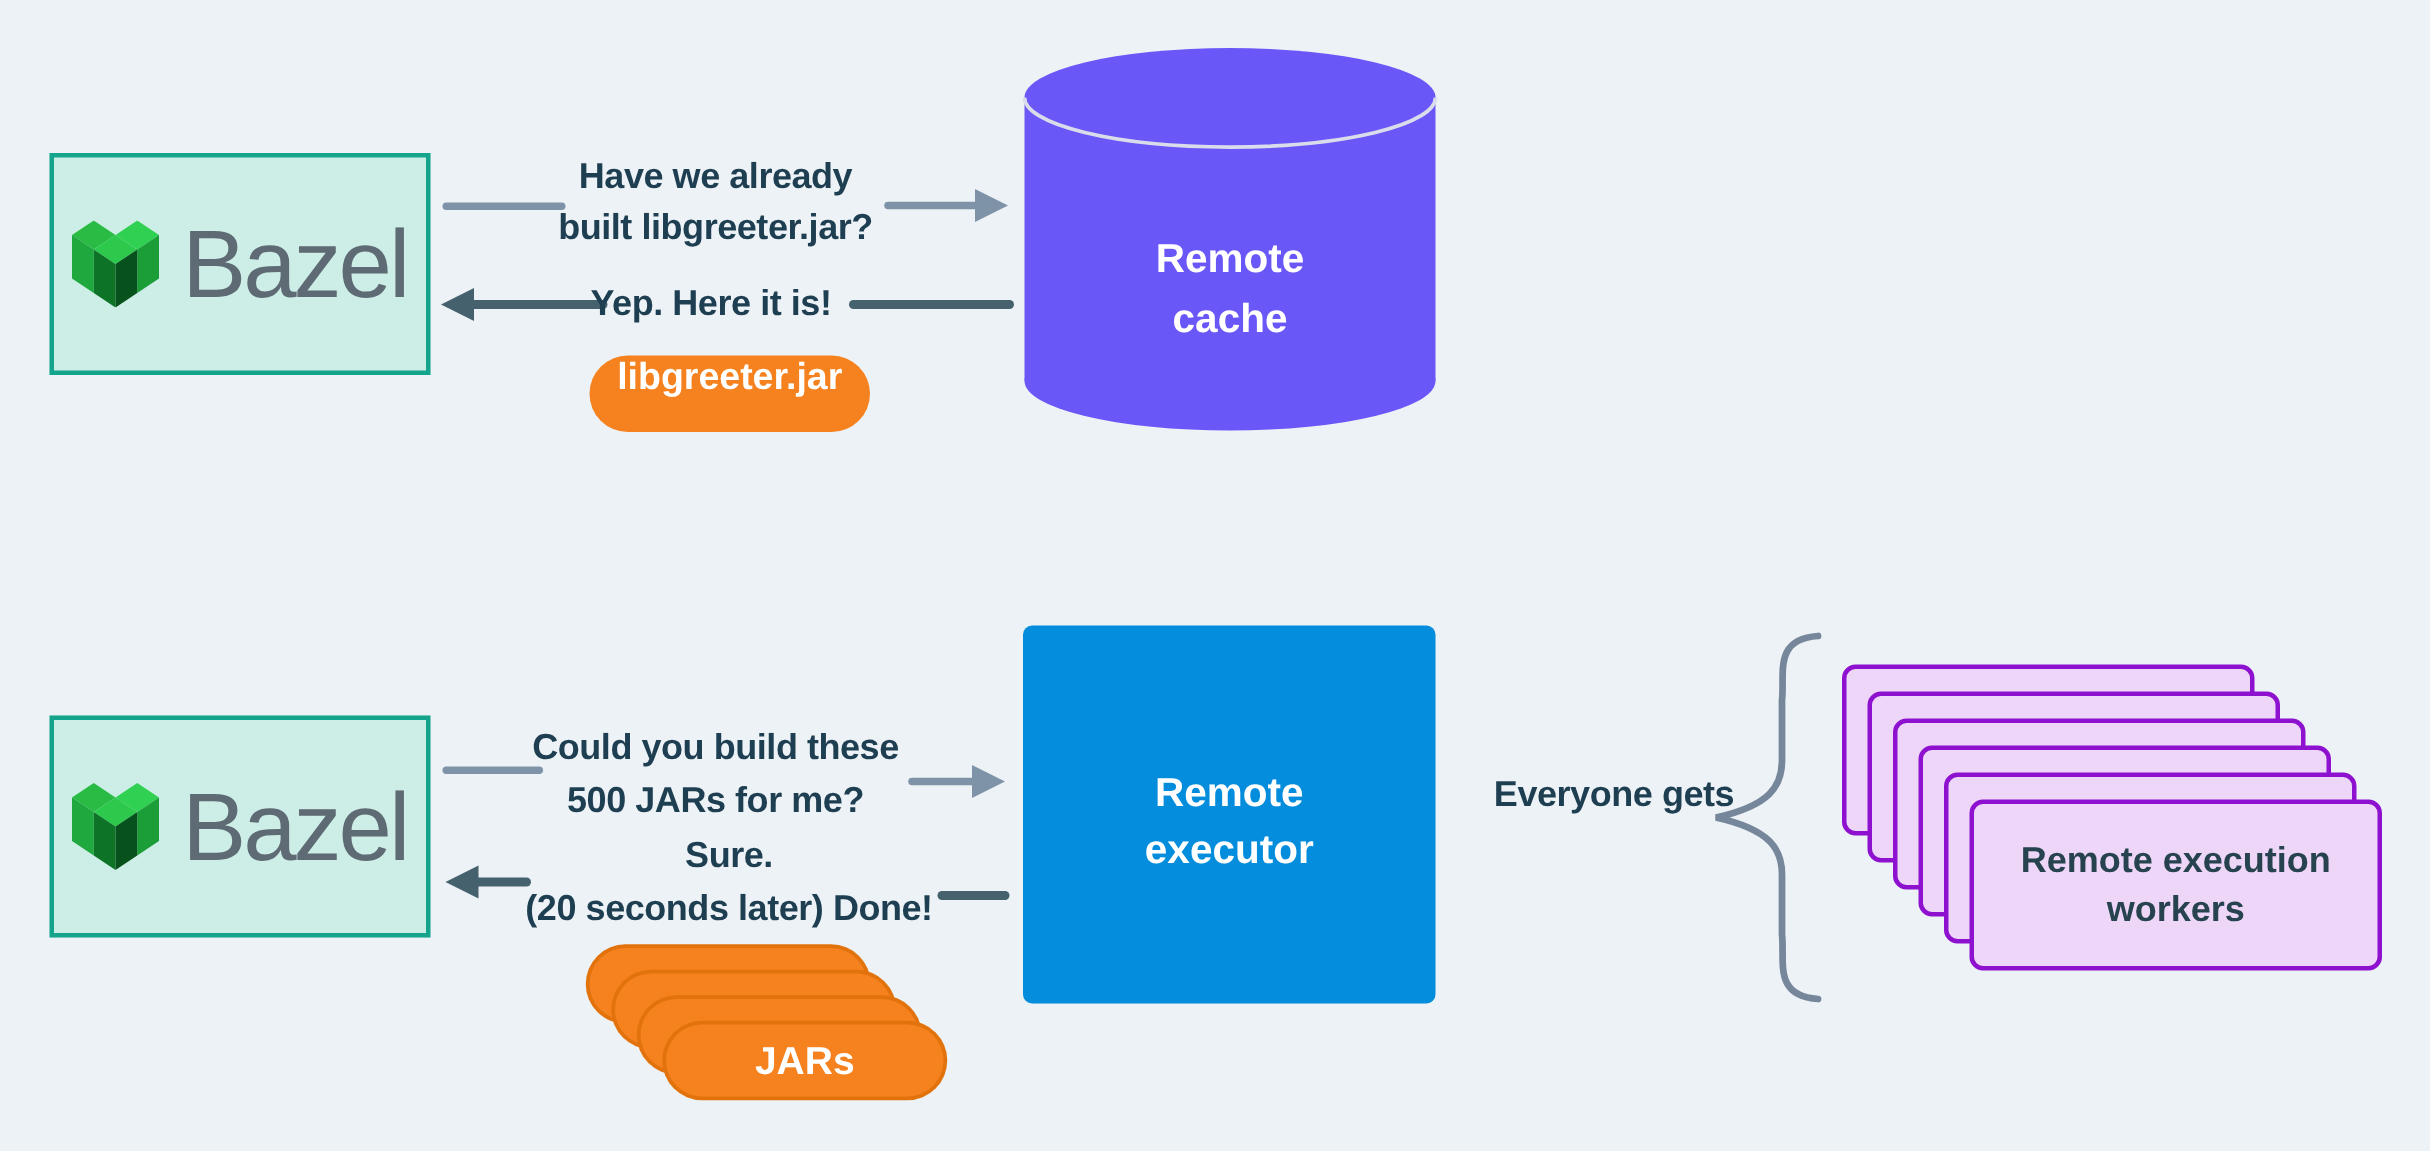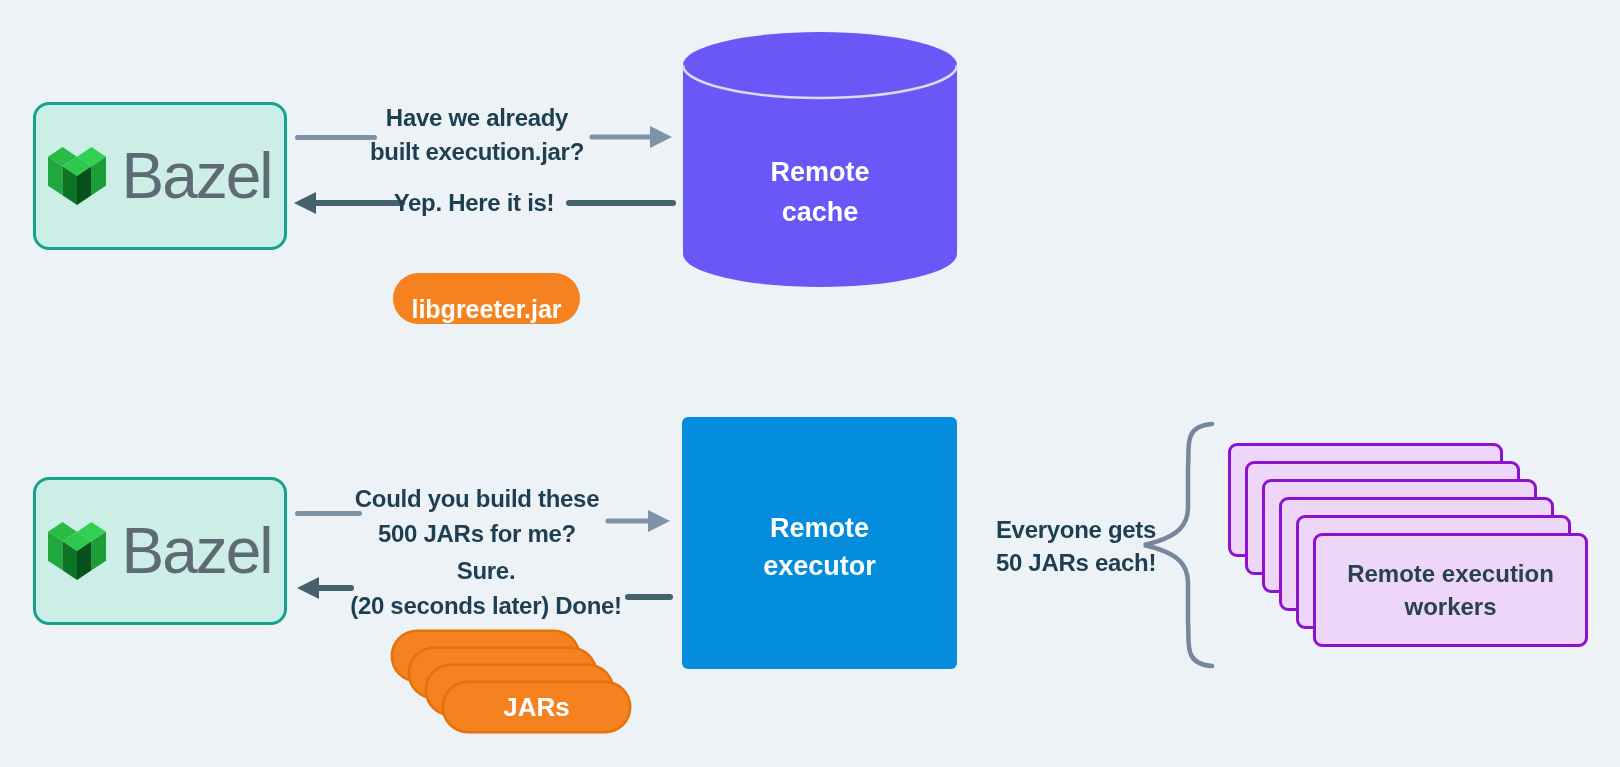--- a/index.html
+++ b/index.html
@@ -5,21 +5,21 @@
   html,body{margin:0;padding:0;}
   body{
     width:1620px;height:767px;position:relative;overflow:hidden;
     background:#edf2f6;
     font-family:"Liberation Sans",sans-serif;
   }
   .abs{position:absolute;}
   
   .bazel-box{
     position:absolute;width:254px;height:148px;box-sizing:border-box;
-    background:#cdeee6;border:3px solid #14a38b;border-radius:16px;
+    background:#cdeee6;border:3px solid #14a38b;border-radius:0;
     display:flex;align-items:center;justify-content:center;gap:15px;
   }
   #bazel-box-top{left:33px;top:102px;}
   #bazel-box-bottom{left:33px;top:477px;}
   .bazel-word{
     font-size:64px;font-weight:500;color:#5e6a74;letter-spacing:-2px;line-height:1;
   }
   
   .msg{
     position:absolute;text-align:center;font-weight:700;color:#1e3e51;
@@ -35,22 +35,22 @@
   .seg{position:absolute;border-radius:3px;}
   .seg.light{background:#7e93a7;height:5px;}
   .seg.dark{background:#45616e;height:6px;}
   #seg-req-top{left:295px;top:135px;width:82px;}
   #seg-reply-top{left:566px;top:200px;width:110px;}
   #seg-req-bottom{left:295px;top:511px;width:67px;}
   #seg-reply-bottom{left:625px;top:594px;width:48px;}
   
   .pill{
     position:absolute;background:#f5821e;border-radius:26px;
-    display:flex;align-items:flex-end;justify-content:center;
-    color:#ffffff;font-weight:700;margin-top:36px;
+    display:flex;align-items:flex-start;justify-content:center;
+    color:#ffffff;font-weight:700;
   }
   #libgreeter-pill{left:393px;top:237px;width:187px;height:51px;font-size:25px;}
   .jar-pill{
     position:absolute;width:185px;height:48px;border-radius:24px;background:#f5821e;
     box-shadow:0 0 0 2.5px #e2720c;
   }
   #jars-label{
     left:444px;top:683px;width:185px;height:48px;background:transparent;
     position:absolute;display:flex;align-items:center;justify-content:center;
     color:#fff;font-weight:700;font-size:26px;z-index:5;
@@ -93,21 +93,21 @@
     <polygon points="24,32 48,48 48,96 24,80" fill="#0d7326"></polygon>
     <polygon points="72,32 48,48 48,96 72,80" fill="#07511c"></polygon>
   </svg>
   <span class="bazel-word">Bazel</span>
 </div>
 
 <div class="seg light" id="seg-req-top"></div>
 
 <div class="msg" id="req-top">
   <div class="line">Have we already</div>
-  <div class="line">built execution.jar?</div>
+  <div class="line">built libgreeter.jar?</div>
 </div>
 
 <svg class="arrow" style="left:590px;top:124px;" width="84" height="26">
   <line x1="2" y1="13" x2="62" y2="13" stroke="#7e93a7" stroke-width="5" stroke-linecap="round"></line>
   <polygon points="60,2 82,13 60,24" fill="#7e93a7"></polygon>
 </svg>
 
 <svg class="arrow" style="left:292px;top:190px;" width="112" height="26">
   <polygon points="2,13 24,2 24,24" fill="#45616e"></polygon>
   <line x1="20" y1="13" x2="110" y2="13" stroke="#45616e" stroke-width="6" stroke-linecap="round"></line>
@@ -177,21 +177,20 @@
   </div>
 <div id="jars-label">JARs</div>
 
 <div id="executor-box">
   <div class="line">Remote</div>
   <div class="line">executor</div>
 </div>
 
 <div class="msg" id="distribution-msg">
   <div class="line">Everyone gets</div>
-  <div class="line">50 JARs each!</div>
 </div>
 
 <svg class="arrow" style="left:1136px;top:421px;" width="80" height="250">
   <path d="M76,3 C46,5 54,28 52,46 L52,86 C52,103 44,116 8,124 C44,132 52,145 52,162 L52,202 C54,220 46,243 76,245" fill="none" stroke="#76879b" stroke-width="4.5" stroke-linecap="round"></path>
 </svg>
 
 <div id="workers-stack">
     <div class="worker-card" style="left: 1228px; top: 443px; z-index: 1;"></div>
     <div class="worker-card" style="left: 1245px; top: 461px; z-index: 2;"></div>
     <div class="worker-card" style="left: 1262px; top: 479px; z-index: 3;"></div>

